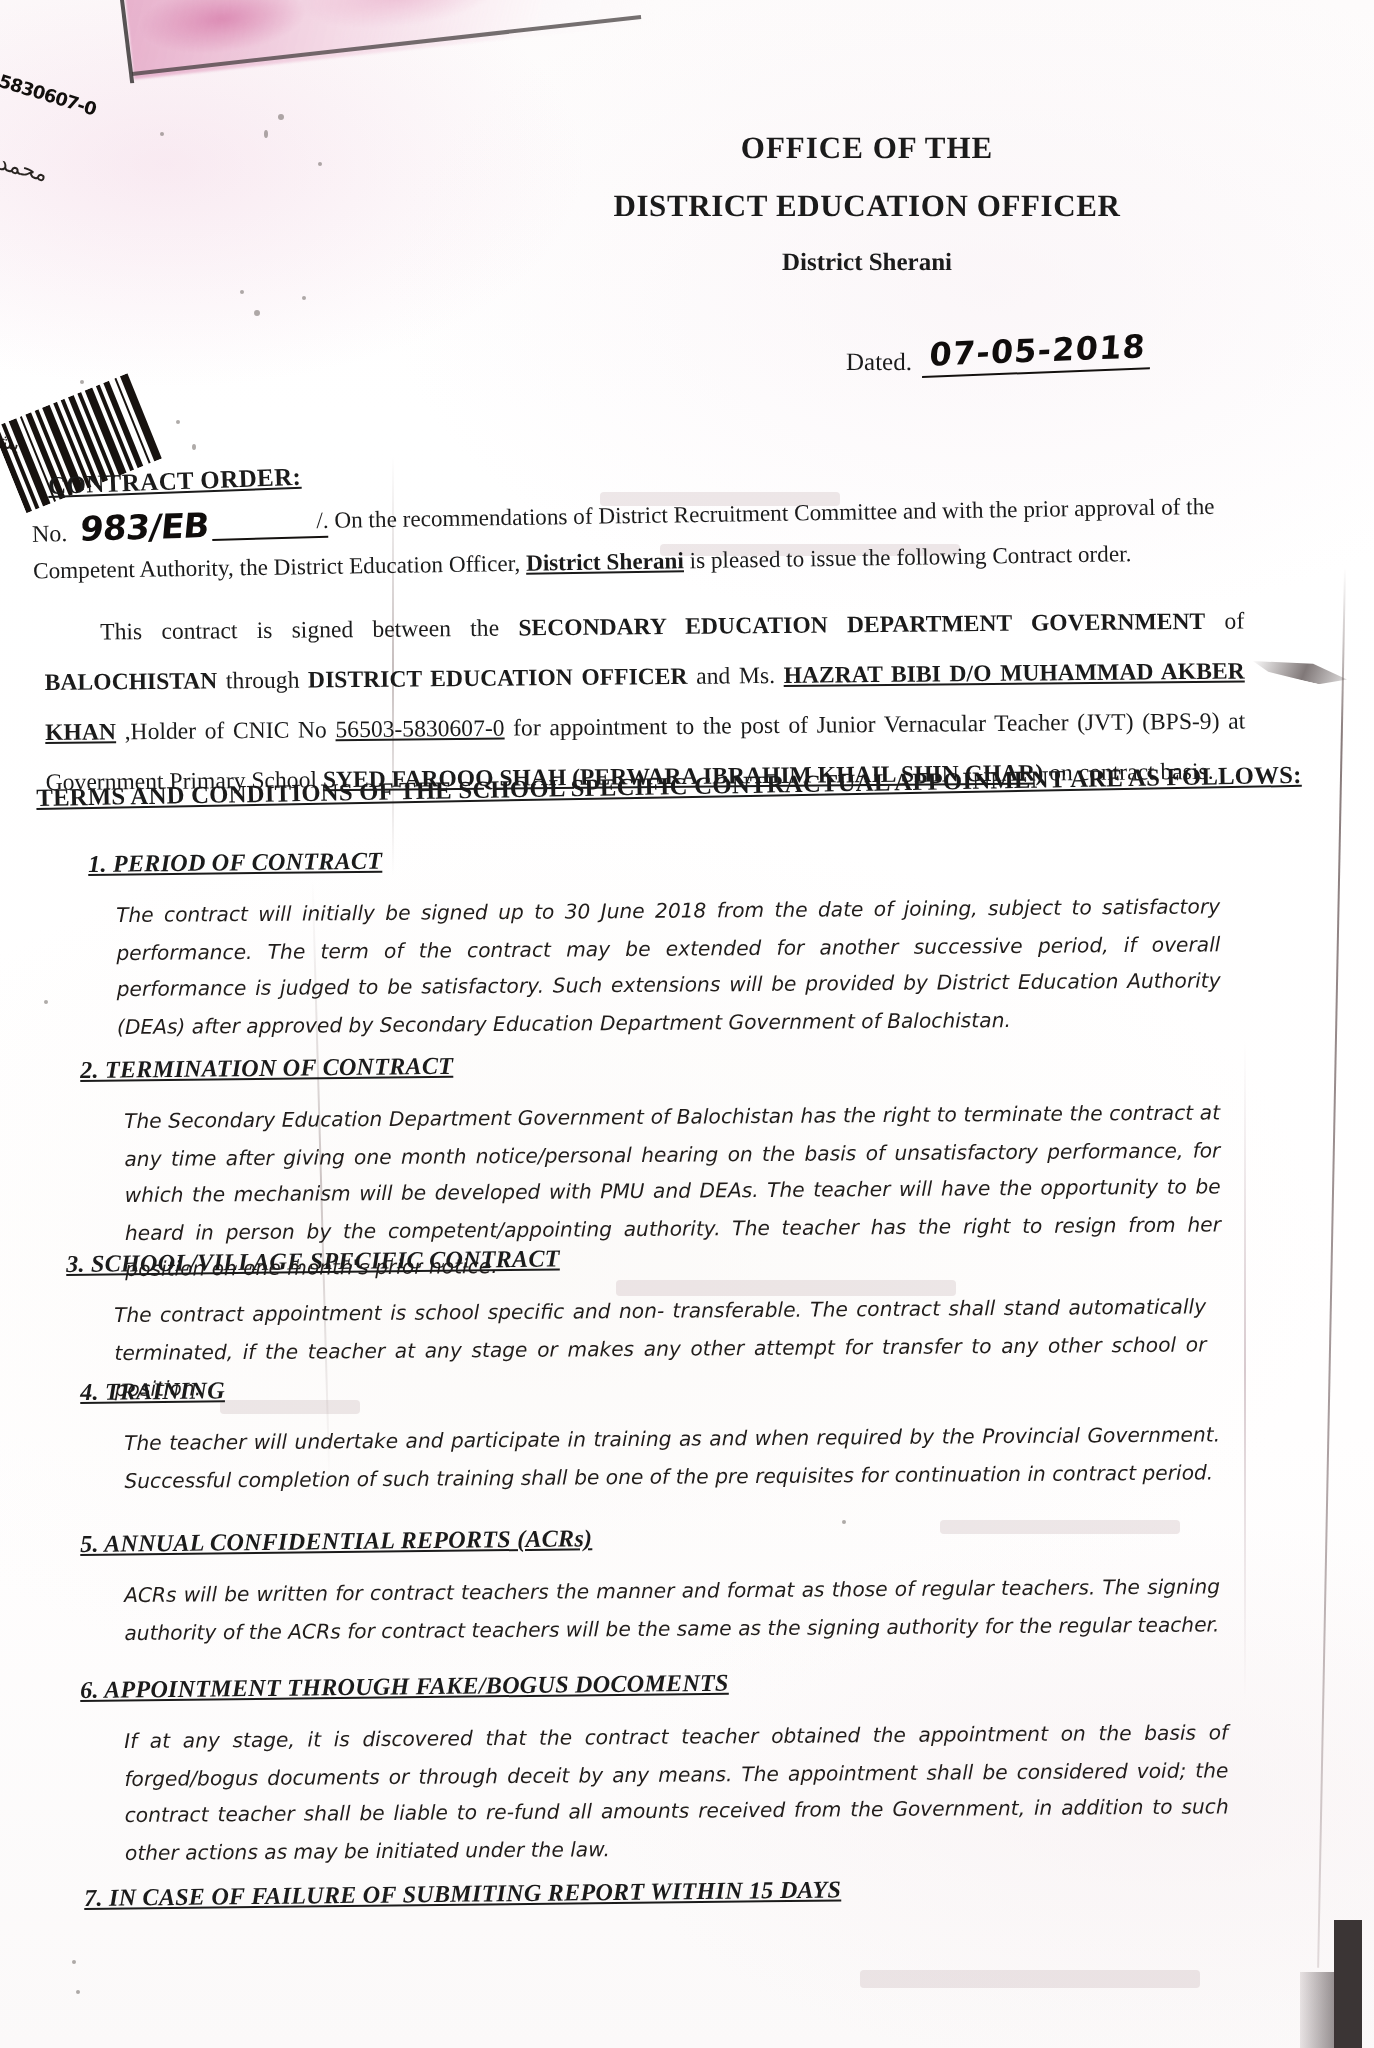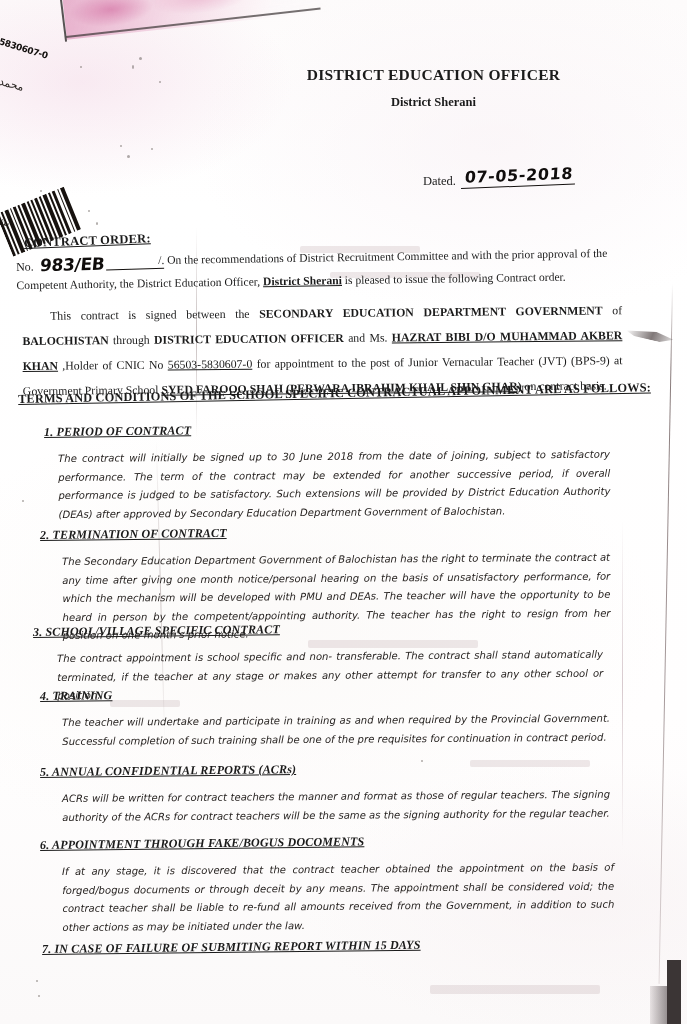--- a/index.html
+++ b/index.html
@@ -415,20 +415,21 @@
   <div class="speck" style="left:151px;top:148px;width:2px;height:2px;"></div>
   <div class="speck" style="left:88px;top:210px;width:2px;height:2px;"></div>
   <div class="speck" style="left:96px;top:222px;width:2px;height:3px;"></div>
   <div class="speck" style="left:40px;top:190px;width:2px;height:2px;"></div>
   <div class="speck" style="left:36px;top:980px;width:2px;height:2px;"></div>
   <div class="speck" style="left:38px;top:995px;width:2px;height:2px;"></div>
   <div class="speck" style="left:22px;top:500px;width:2px;height:2px;"></div>
   <div class="speck" style="left:421px;top:760px;width:2px;height:2px;"></div>
 
   <div class="header">
+    <div class="hdr-l1">OFFICE OF THE</div>
     <div class="hdr-l2">DISTRICT EDUCATION OFFICER</div>
     <div class="hdr-l3">District Sherani</div>
   </div>
 
   <div class="dated-row">
     <span class="dated-label">Dated.</span>
     <span class="dated-value">07-05-2018</span>
   </div>
 
   <div class="co-label">CONTRACT ORDER:</div>

